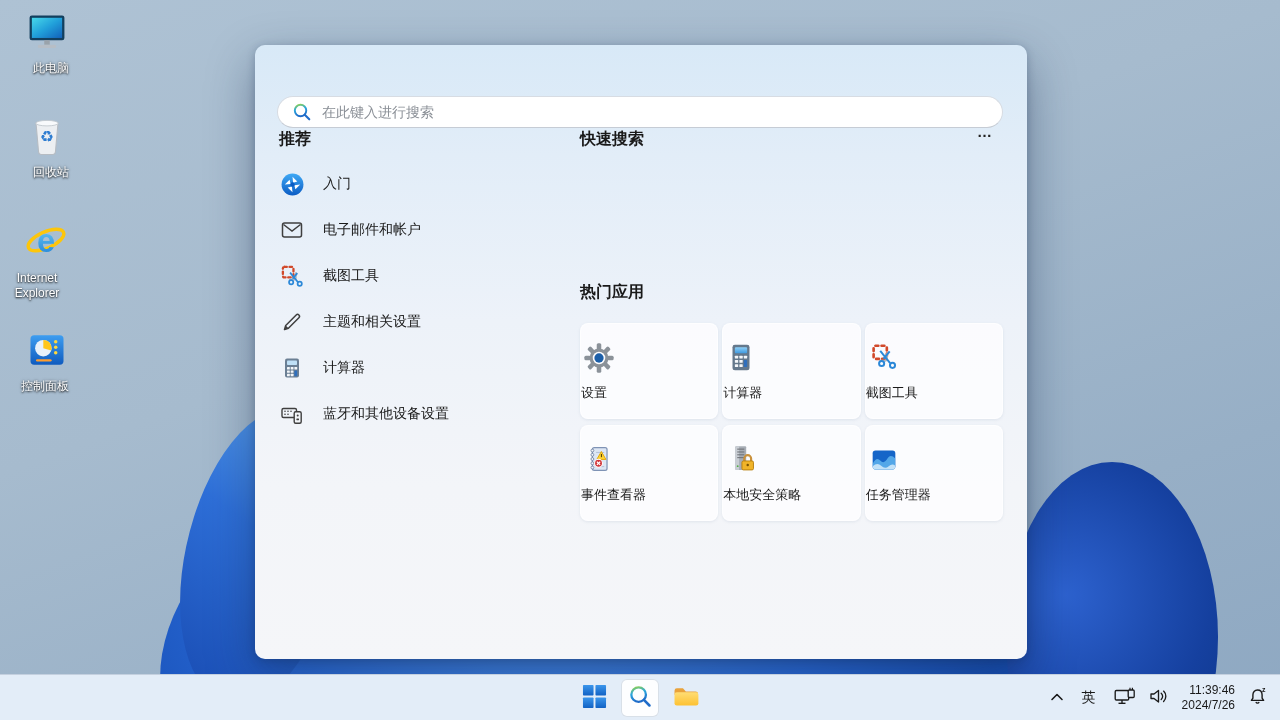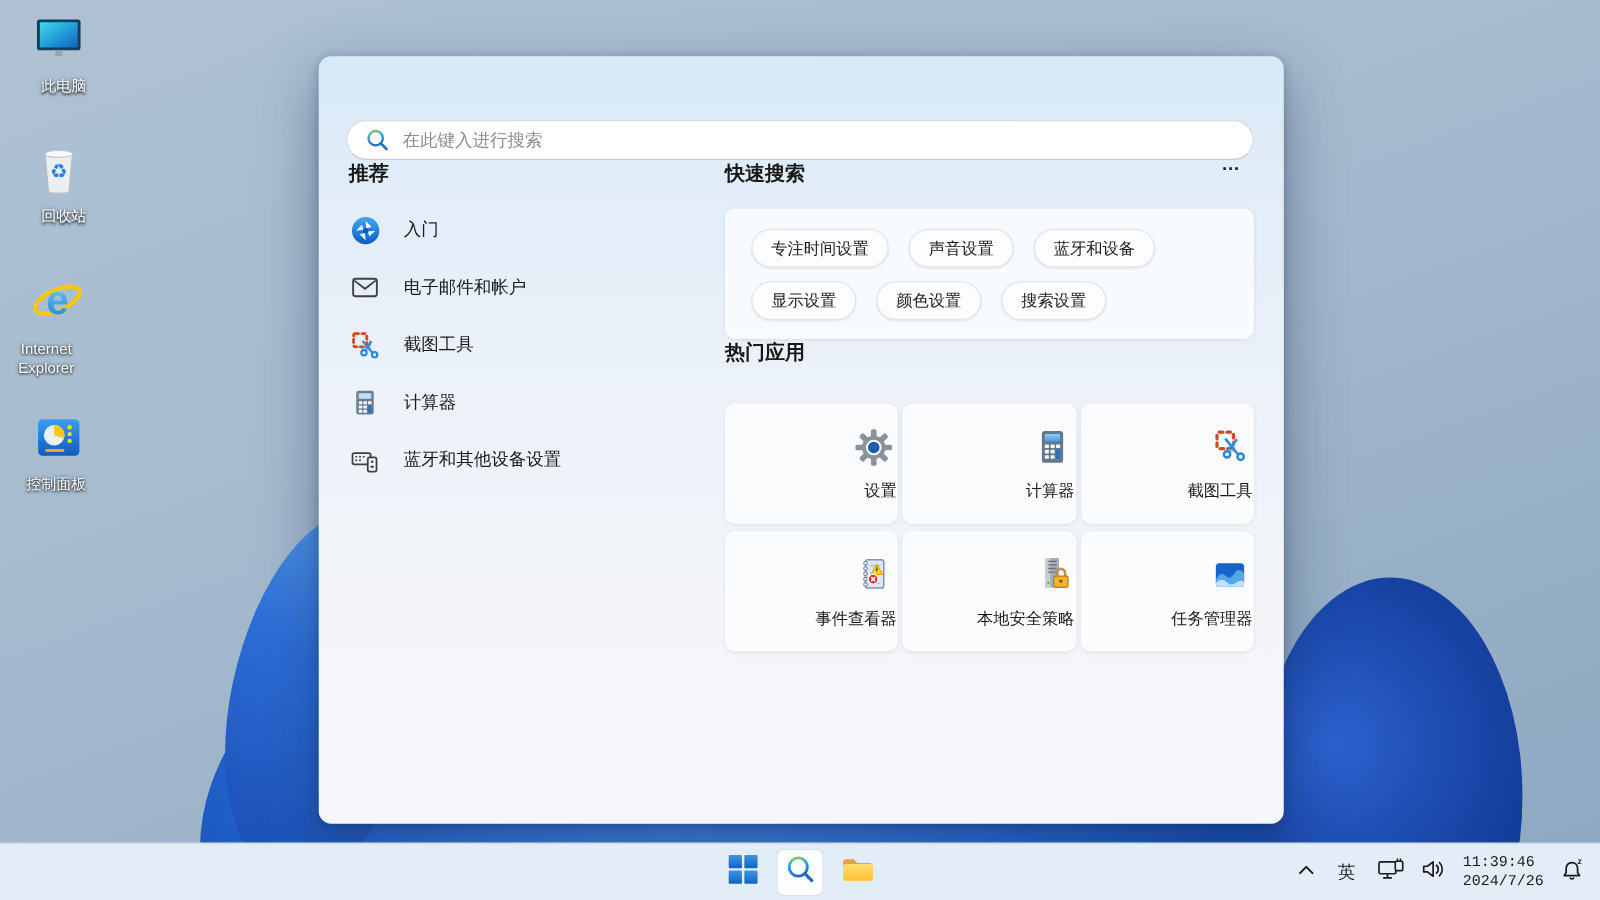--- a/index.html
+++ b/index.html
@@ -42,34 +42,34 @@
     background:rgba(253,254,255,.78);border:1px solid rgba(255,255,255,.7);border-radius:8px;
     box-shadow:0 1px 3px rgba(120,140,165,.18);padding:15px 20px;
     display:flex;flex-wrap:wrap;gap:11px 16px;align-content:flex-start;}
   .pill{height:31px;box-sizing:border-box;padding:0 15px;border-radius:16px;background:#fdfdfe;
     border:1px solid #e1e5ea;box-shadow:0 1px 2px rgba(130,145,160,.2);
     font-size:13px;color:#1a1a1a;display:flex;align-items:center;white-space:nowrap;}
   .apps-grid{position:absolute;left:325px;top:278px;width:423px;display:grid;
     grid-template-columns:repeat(3,1fr);gap:6px 4px;}
   .tile{height:94px;background:rgba(253,253,255,.85);border:1px solid rgba(255,255,255,.7);
     border-radius:8px;box-shadow:0 1px 3px rgba(120,140,165,.16);
-    display:flex;flex-direction:column;align-items:flex-end;justify-content:center;gap:8px;}
+    display:flex;flex-direction:column;align-items:flex-start;justify-content:center;gap:8px;}
   .tile .tic{width:36px;height:36px;display:flex;align-items:center;justify-content:center;}
   .tile .tlabel{font-size:13px;color:#1a1a1a;}
   
   .taskbar{position:absolute;left:0;bottom:0;width:1280px;height:46px;background:#e3edf8;
     border-top:1px solid rgba(150,165,185,.4);box-sizing:border-box;}
   .tb-center{position:absolute;left:50%;top:0;height:46px;transform:translateX(-50%);
     display:flex;align-items:center;gap:8px;}
   .tb-btn{width:38px;height:38px;border-radius:6px;display:flex;align-items:center;justify-content:center;}
   .tb-btn.active{background:rgba(255,255,255,.9);box-shadow:inset 0 0 0 1px rgba(185,198,214,.55);}
   .tb-tray{position:absolute;right:8px;top:0;height:46px;display:flex;align-items:center;gap:5px;}
   .tray-btn{height:34px;display:flex;align-items:center;justify-content:center;border-radius:5px;padding:0 4px;}
   .ime{font-size:14px;color:#1a1a1a;width:24px;text-align:center;}
-  .clock{font-size:12px;color:#1a1a1a;line-height:15px;padding:0 4px;font-family:Liberation Mono, monospace;}
+  .clock{font-size:12px;color:#1a1a1a;text-align:right;line-height:15px;padding:0 4px;}
 </style>
 </head>
 <body>
 
 <div class="bloom bloom-main"></div>
 <div class="bloom petal-left"></div>
 <div class="bloom bloom-right"></div>
 
 <div class="desk-icon" style="top:10px;">
   <span>
@@ -204,20 +204,29 @@
             <line x1="18" y1="9.5" x2="13.2" y2="15.4"></line>
             <circle cx="20.5" cy="20.5" r="2.2"></circle>
             <circle cx="11.6" cy="18.9" r="2.2"></circle>
           </g>
         </svg>
       </span>
       <span class="rlabel">截图工具</span>
     </div>
 
 
+    <div class="rec-item">
+      <span class="ric">
+        <svg width="24" height="24" viewBox="0 0 24 24">
+          <path d="M4.5 19.5 l1.2 -4 L16.2 5 a1.9 1.9 0 0 1 2.7 2.7 L8.4 18.2 Z" fill="none" stroke="#3f3f3f" stroke-width="1.5" stroke-linejoin="round"></path>
+          <path d="M4.5 19.5 l1.2 -4 l2.7 2.7 z" fill="#3f3f3f"></path>
+        </svg>
+      </span>
+      <span class="rlabel">主题和相关设置</span>
+    </div>
 
     <div class="rec-item">
       <span class="ric">
         <svg width="24" height="24" viewBox="0 0 24 24">
           <rect x="5" y="2.5" width="14" height="19" rx="2" fill="#6b7f94"></rect>
           <rect x="7" y="4.5" width="10" height="4.5" rx="0.8" fill="#bfe0f7"></rect>
           <g fill="#f4f7fa">
             <rect x="7" y="11" width="2.8" height="2.4" rx="0.5"></rect>
               <rect x="10.7" y="11" width="2.8" height="2.4" rx="0.5"></rect>
               <rect x="14.4" y="11" width="2.8" height="2.4" rx="0.5"></rect>
@@ -249,30 +258,22 @@
         </svg>
       </span>
       <span class="rlabel">蓝牙和其他设备设置</span>
     </div>
 
   </div>
 
   <div class="sec-title" style="left:325px;top:84px;">快速搜索</div>
   <div class="more-btn">…</div>
 
-  <div class="qs-card">
-    <div class="pill">专注时间设置</div>
-    <div class="pill">声音设置</div>
-    <div class="pill">蓝牙和设备</div>
-    <div class="pill">显示设置</div>
-    <div class="pill">颜色设置</div>
-    <div class="pill">搜索设置</div>
-  </div>
-
-  <div class="sec-title" style="left:325px;top:227px;">热门应用</div>
+
+  <div class="sec-title" style="left:325px;top:237px;">热门应用</div>
 
   <div class="apps-grid">
 
     <div class="tile">
       <span class="tic">
         <svg width="34" height="34" viewBox="0 0 36 36">
           <g fill="#8b9299">
             <rect x="15.6" y="2.5" width="4.8" height="7" rx="1.6"></rect>
             <rect x="15.6" y="2.5" width="4.8" height="7" rx="1.6" transform="rotate(45 18 18)"></rect>
             <rect x="15.6" y="2.5" width="4.8" height="7" rx="1.6" transform="rotate(90 18 18)"></rect>

